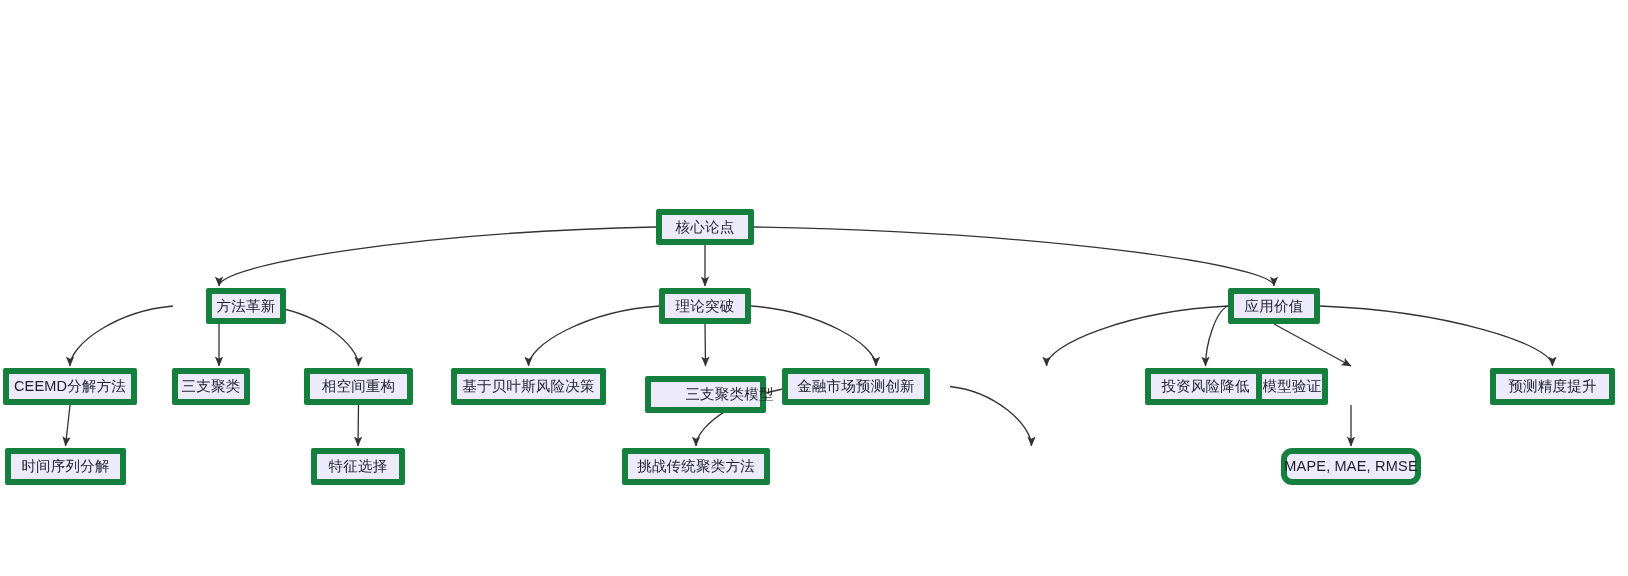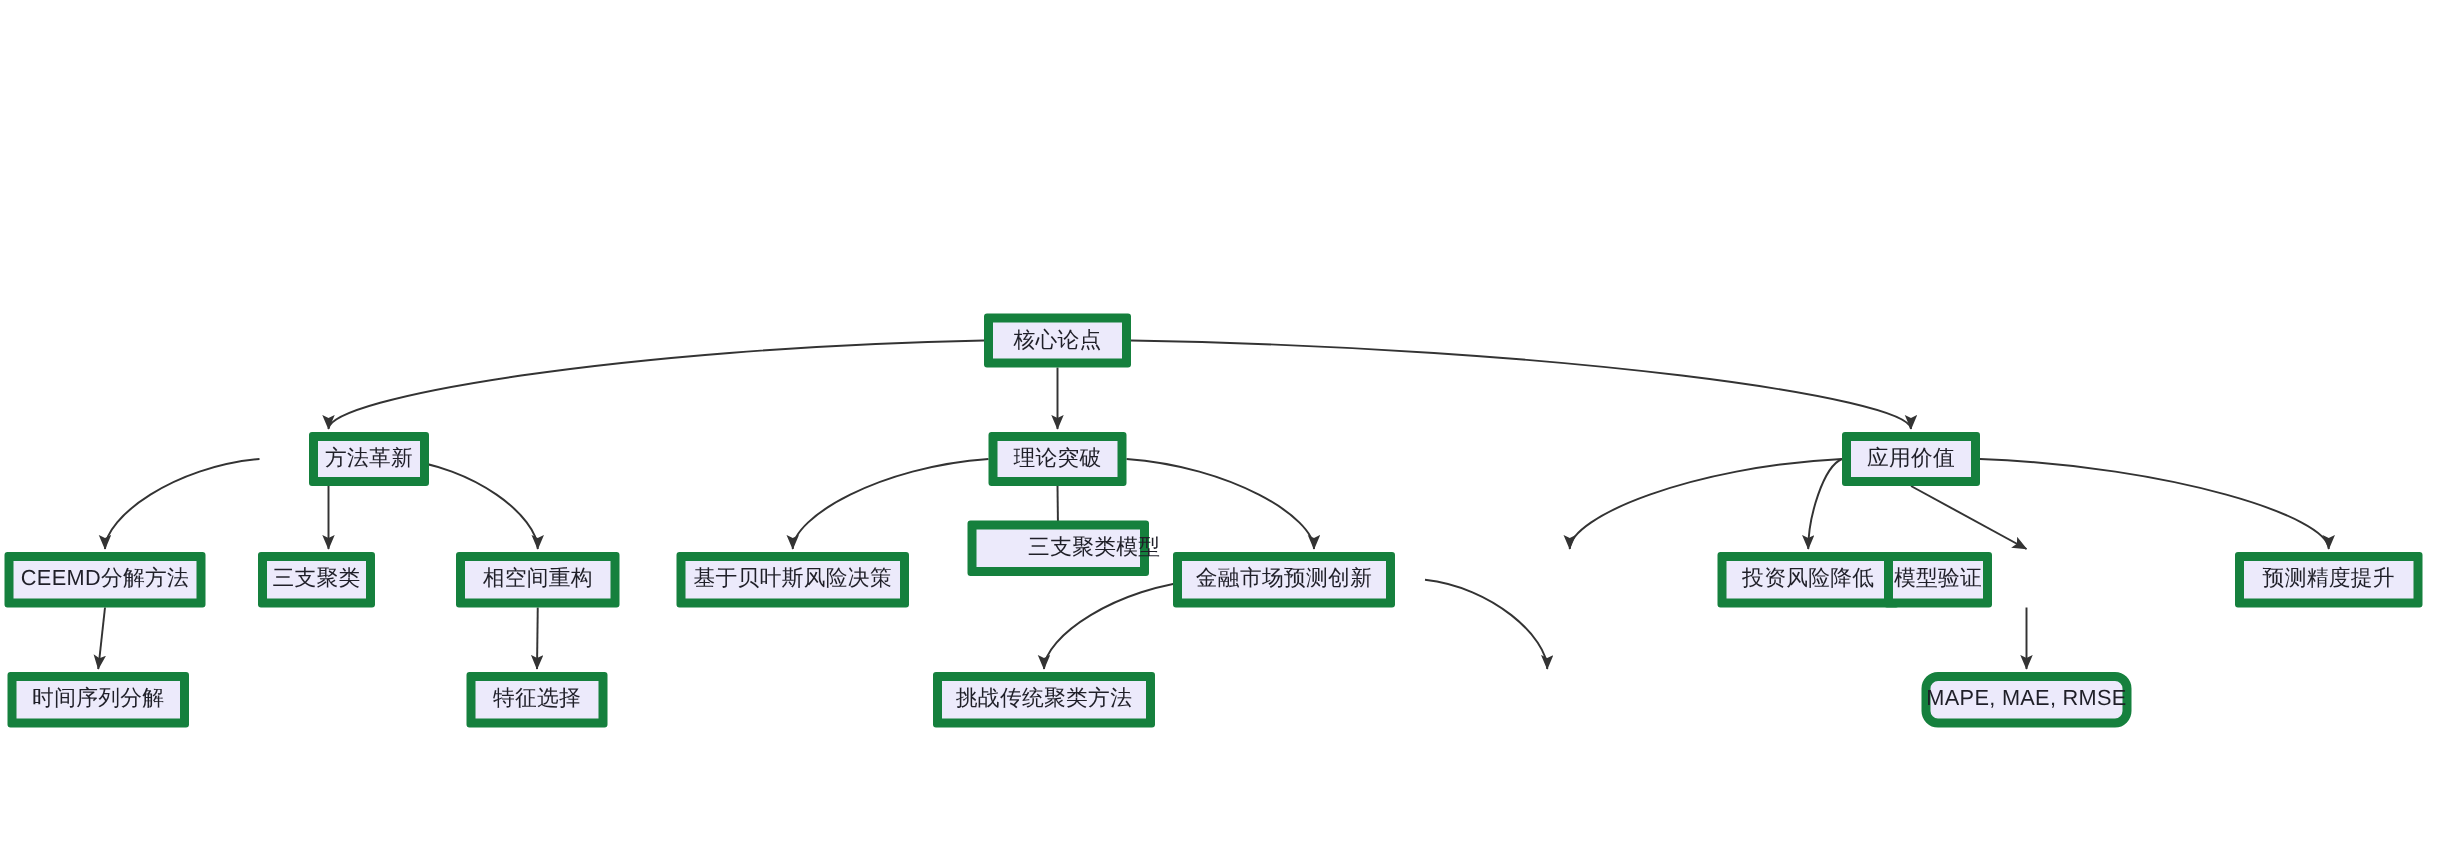--- a/index.html
+++ b/index.html
@@ -105,21 +105,21 @@
       </div>
       <div class="node" style="left: 172px; top: 368px; width: 78px; height: 37px; justify-content: center;">
         <span class="node-label">三支聚类</span>
       </div>
       <div class="node" style="left: 304px; top: 368px; width: 109px; height: 37px;">
         <span class="node-label">相空间重构</span>
       </div>
       <div class="node" style="left: 451px; top: 368px; width: 155px; height: 37px;">
         <span class="node-label">基于贝叶斯风险决策</span>
       </div>
-      <div class="node" style="left: 645px; top: 347px; width: 121px; height: 37px; padding-left: 48px;">
+      <div class="node" style="left: 645px; top: 376px; width: 121px; height: 37px; padding-left: 48px;">
         <span class="node-label">三支聚类模型</span>
       </div>
       <div class="node" style="left: 782px; top: 368px; width: 148px; height: 37px;">
         <span class="node-label">金融市场预测创新</span>
       </div>
       <div class="node" style="left: 1145px; top: 368px; width: 121px; height: 37px;">
         <span class="node-label">投资风险降低</span>
       </div>
       <div class="node" style="left: 1256px; top: 368px; width: 72px; height: 37px;">
         <span class="node-label">模型验证</span>

